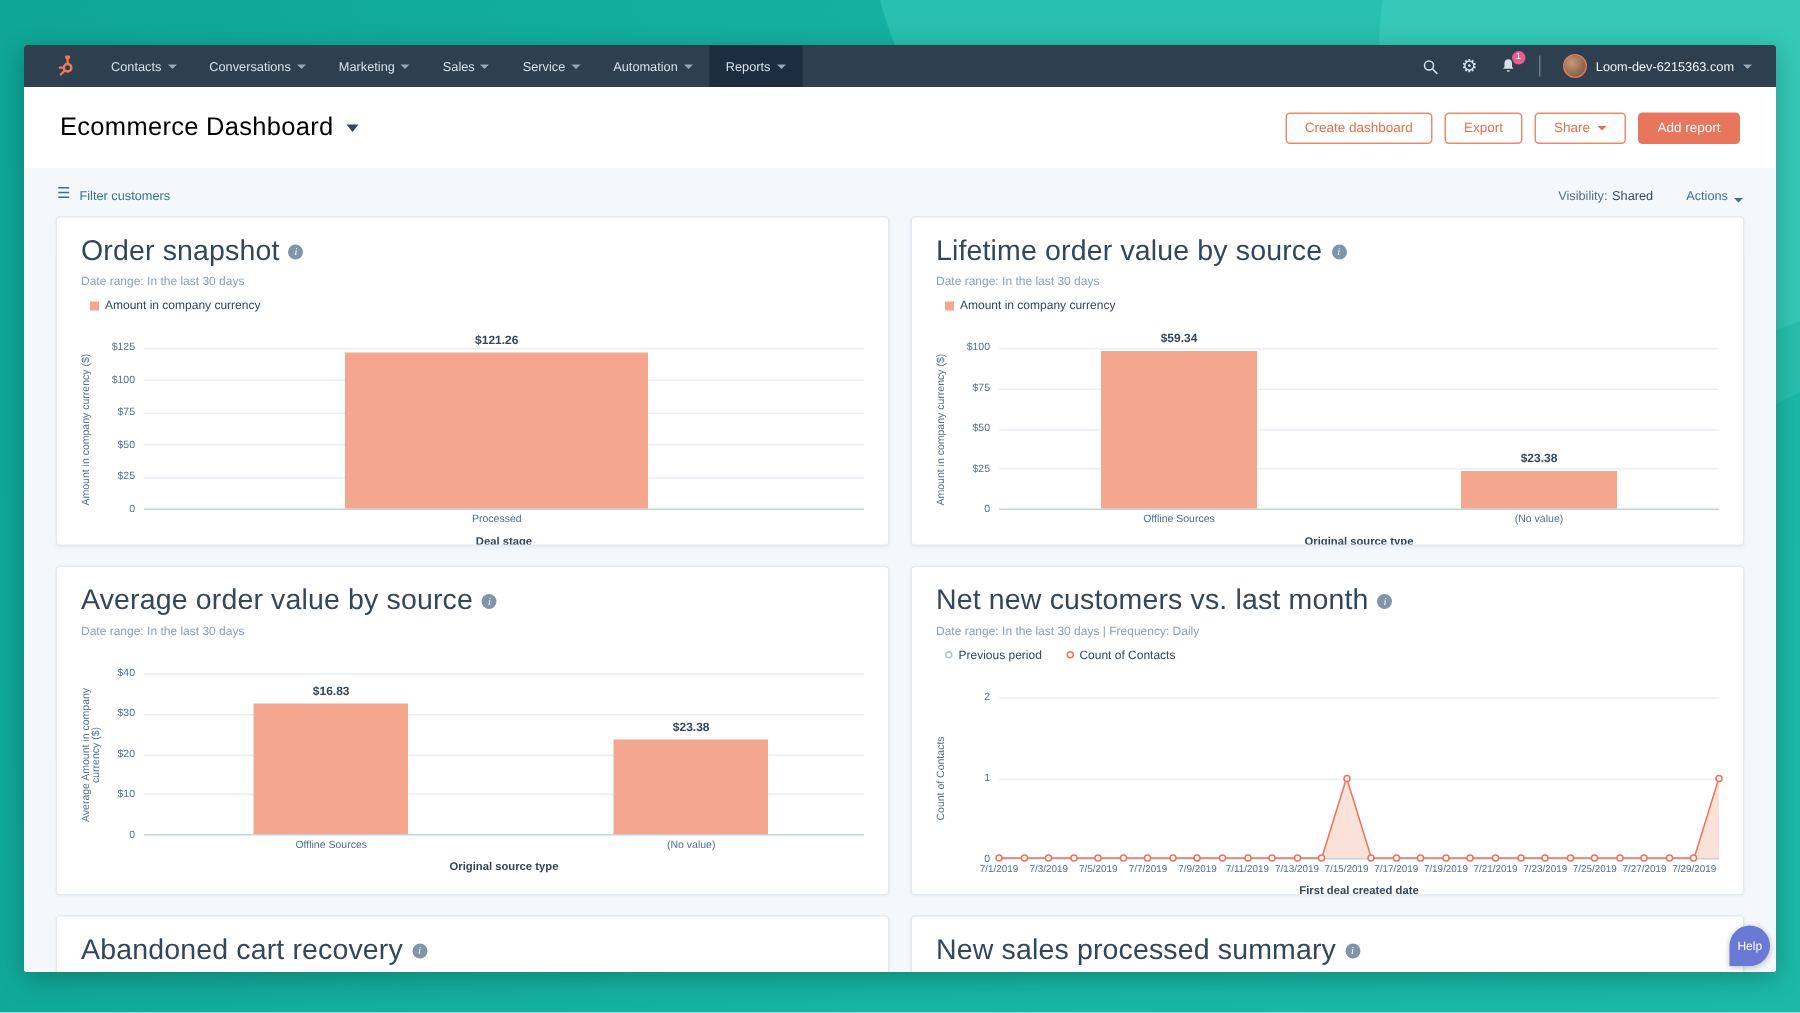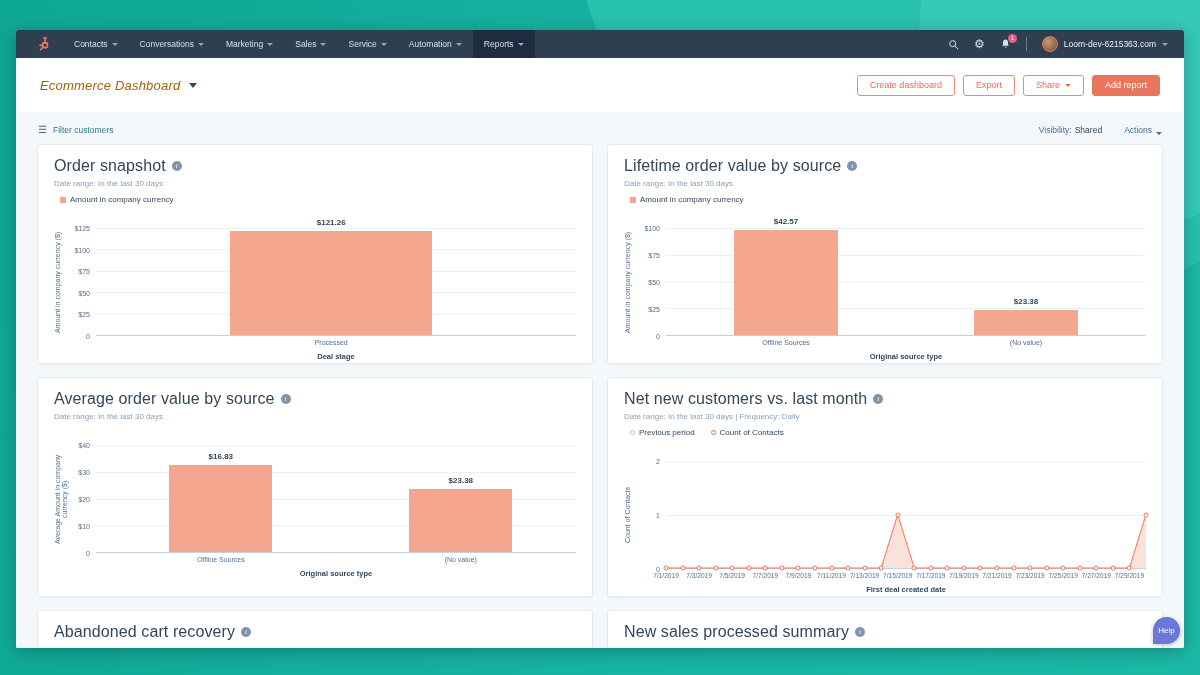--- a/index.html
+++ b/index.html
@@ -30,21 +30,21 @@
   .nav-divider { width:1px; height:14px; background:rgba(255,255,255,.3); }
   .account { display:flex; align-items:center; gap:6px; cursor:pointer; }
   .avatar { width:16px; height:16px; border-radius:50%; border:1.5px solid #e8765c;
     background:radial-gradient(circle at 35% 35%, #c99a77, #6d4c38); }
   .account-name { font-size:8.5px; color:#eef3f8; }
   .gear-glyph { font-size:12px; color:#d6e0ea; line-height:1; }
 
   
   .page-header { display:flex; align-items:center; height:54px; padding:0 24px; background:#fff; }
   .page-title-group { display:flex; align-items:center; gap:9px; }
-  .page-title { font-size:13px; font-weight:500; color:#a16207; letter-spacing:.2px;font-style:italic; }
+  .page-title { font-size:17px; font-weight:500; color:#000000; letter-spacing:.2px; }
   .title-caret { width:0; height:0; border-left:4px solid transparent; border-right:4px solid transparent;
     border-top:5px solid #33475b; cursor:pointer; }
   .header-buttons { margin-left:auto; display:flex; gap:8px; }
   .btn { display:flex; align-items:center; gap:5px; height:21px; padding:0 12px; font-size:9px; font-weight:500;
     border:1px solid #ec8a6e; border-radius:3px; background:#fff; color:#e66e50; cursor:pointer;
     font-family:"Liberation Sans", sans-serif; }
   .btn.primary { background:#e8765c; border-color:#e8765c; color:#fff; }
   .btn .caret-down { border-top-color:#e66e50; }
 
   
@@ -58,21 +58,21 @@
   .visibility b { color:#33475b; font-weight:500; margin-left:3px; }
   .actions-link { display:flex; align-items:flex-end; gap:4px; font-size:8.5px; font-weight:500;
     color:#406f96; cursor:pointer; }
   .actions-link .caret-down { border-top-color:#406f96; }
 
   .panel-grid { display:grid; grid-template-columns:1fr 1fr; gap:13px 14px; padding:0 21px;
     grid-auto-rows:220px; }
   .panel { background:#fff; border:1px solid #e2eaf2; border-radius:3px; padding:12px 16px;
     box-shadow:0 1px 2px rgba(45,62,80,.04); overflow:hidden; }
   .panel-title-row { display:flex; align-items:center; gap:6px; }
-  .panel-title { font-size:16px; font-weight:500; color:#33475b; letter-spacing:.1px; }
+  .panel-title { font-size:19px; font-weight:500; color:#33475b; letter-spacing:.1px; }
   .info-icon { width:10px; height:10px; border-radius:50%; background:#7e95ab; color:#fff; font-size:7px;
     line-height:10px; text-align:center; font-style:italic; font-family:"Liberation Serif", serif; cursor:pointer; }
   .panel-subtitle { margin-top:4px; font-size:8px; color:#8aa0b9; }
   .legend { display:flex; gap:16px; margin-top:7px; padding-left:6px; }
   .legend-item { display:flex; align-items:center; gap:4px; font-size:8px; color:#33475b; }
   .lg-square { width:6px; height:6px; }
   .lg-circle { width:5px; height:5px; border-radius:50%; border:1.5px solid; background:#fff; }
 
   .chart { display:flex; margin-top:24px; }
   .ylab { writing-mode:vertical-rl; transform:rotate(180deg); font-size:7px; color:#516f90;
@@ -263,21 +263,21 @@
                 <span class="ytick" style="top: 75%;">$25</span>
                 <span class="ytick" style="top: 100%;">0</span>
               </div>
             <div class="plot-wrap">
               <div class="plot">
                   <div class="gridline" style="top: 0%;"></div>
                   <div class="gridline" style="top: 25%;"></div>
                   <div class="gridline" style="top: 50%;"></div>
                   <div class="gridline" style="top: 75%;"></div>
                   <div class="bar" style="left: 14.25%; width: 21.5%; height: 97.88%; background: rgb(244, 166, 142);"></div>
-                  <div class="bar-label" style="left: 25%; bottom: calc(97.88% + 4px);">$42.57</div>
+                  <div class="bar-label" style="left: 25%; bottom: calc(97.88% + 4px);">$59.34</div>
                   <div class="bar" style="left: 64.25%; width: 21.5%; height: 23.38%; background: rgb(244, 166, 142);"></div>
                   <div class="bar-label" style="left: 75%; bottom: calc(23.38% + 4px);">$23.38</div>
                 </div>
               <div class="xticks">
                   <span class="xtick" style="left: 25%;">Offline Sources</span>
                   <span class="xtick" style="left: 75%;">(No value)</span>
                 </div>
               <div class="xlab">Original source type</div>
             </div>
           </div>

